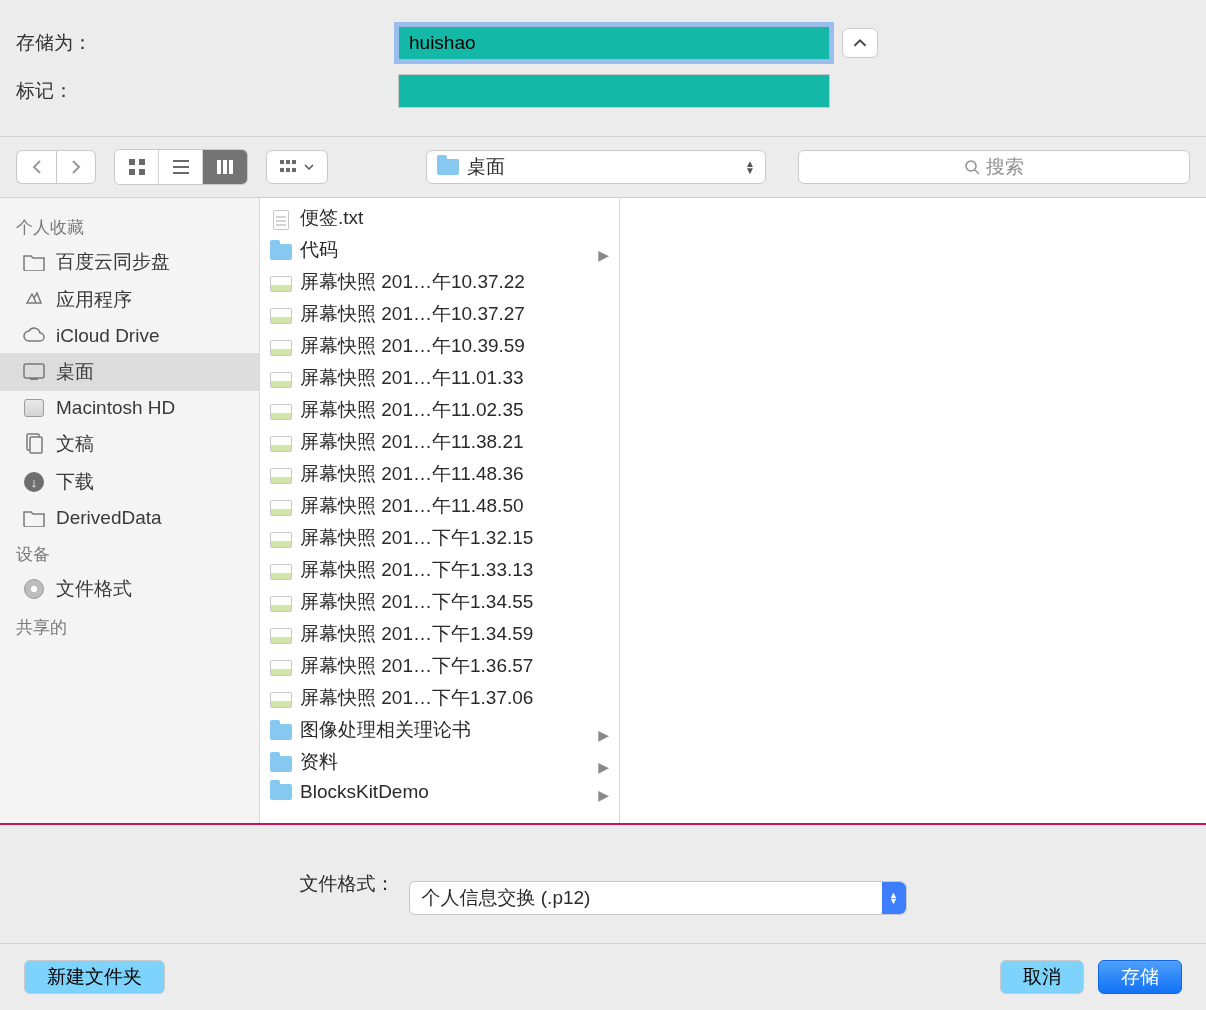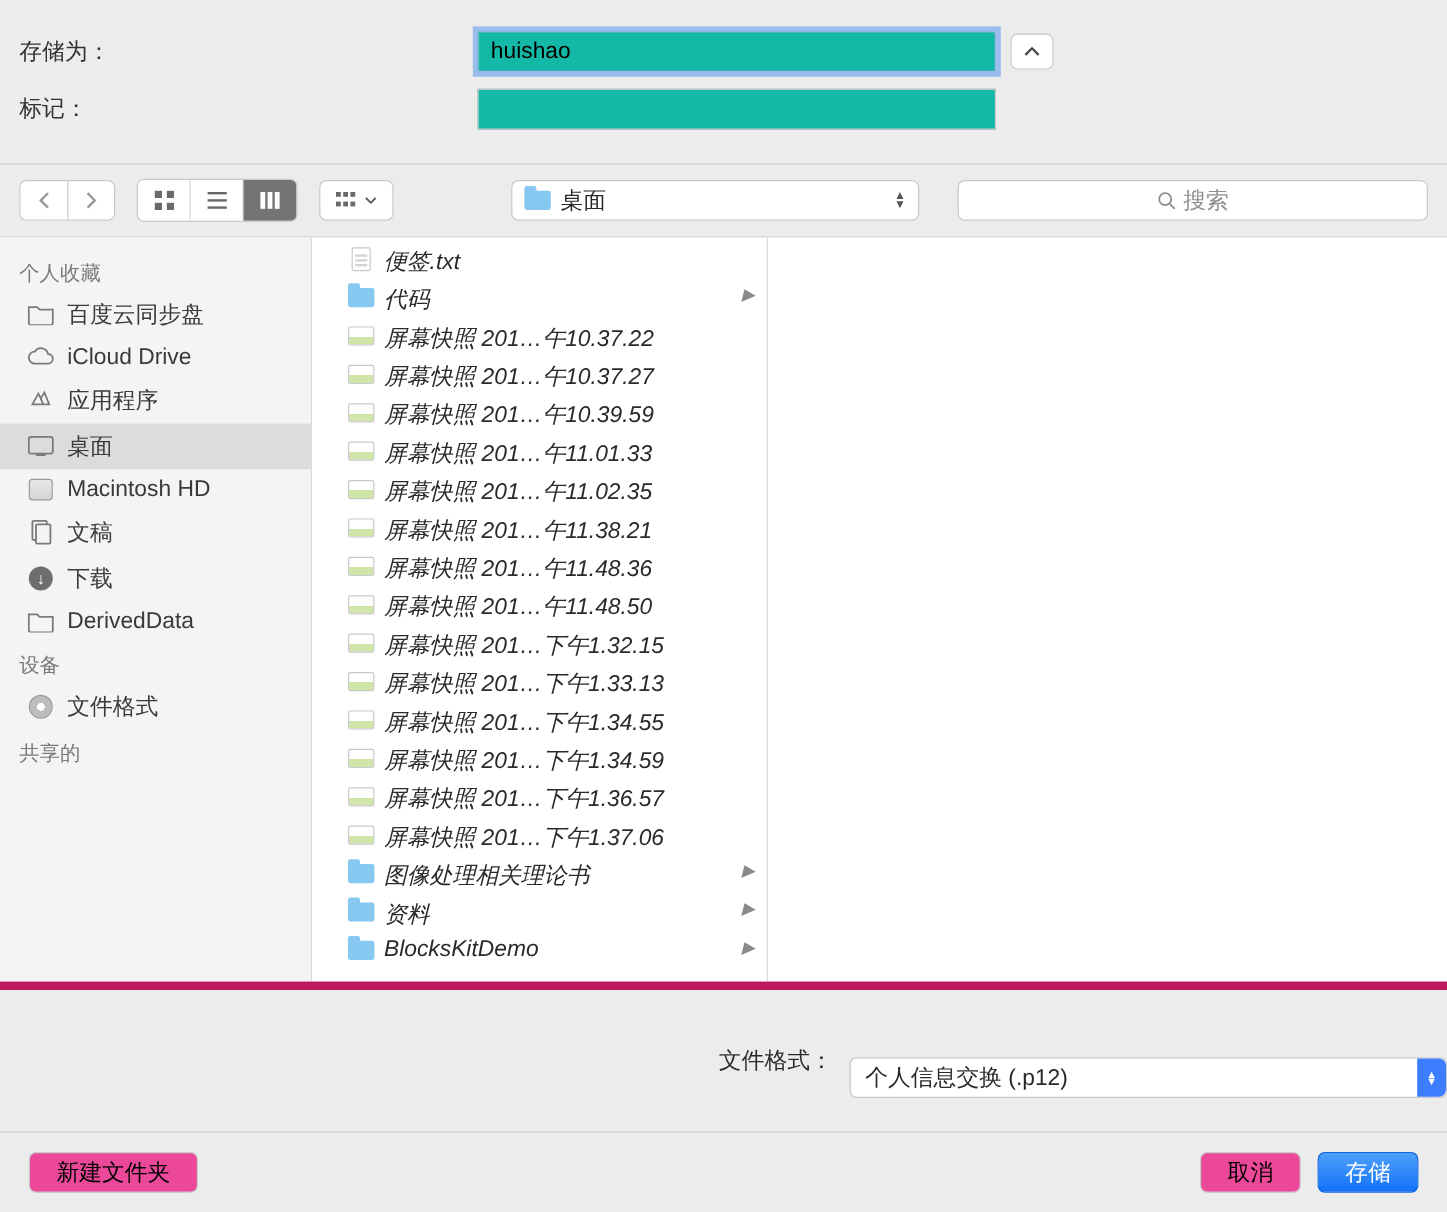--- a/index.html
+++ b/index.html
@@ -139,21 +139,20 @@
   justify-content: center;
   color: #8f8f8f;
   gap: 6px;
   margin-left: 14px;
 }
 .browser {
   flex: 1;
   display: flex;
   background: #fff;
   min-height: 0;
-  gap: 20px;
 }
 .sidebar {
   width: 260px;
   background: #f5f4f4;
   border-right: 1px solid #d9d9d9;
   padding-top: 10px;
   overflow: hidden;
 }
 .sidebar-header {
   color: #7a7a7a;
@@ -176,24 +175,23 @@
 .column {
   flex: 1;
   border-right: 1px solid #d9d9d9;
   overflow: hidden;
   padding-top: 4px;
   max-width: 360px;
 }
 .column.empty { border-right: none; max-width: none; }
 .file-row {
   display: flex;
-  align-items: flex-start;
+  align-items: flex-end;
   gap: 8px;
   padding: 3px 10px;
-  font-style: italic;
 }
 .file-icon {
   width: 22px; height: 22px;
   display: flex; align-items: center; justify-content: center;
   flex-shrink: 0;
 }
 .file-name {
   flex: 1;
   white-space: nowrap;
   overflow: hidden;
@@ -226,25 +224,25 @@
   background:#d4d4d4; box-shadow:0 4px 0 #d4d4d4, 0 8px 0 #d4d4d4;
 }
 .img-glyph {
   width: 22px; height: 16px;
   border: 1px solid #c8c8c8;
   background: linear-gradient(#fff 55%, #cfe6a8 55%);
   border-radius: 2px;
 }
 .format-section {
   background: #ececec;
-  border-top: 7px solid #be185d;
+  border-top: 2px solid #be185d;
   padding: 28px 0;
   display: flex;
   align-items: center;
-  justify-content: flex-end;
+  justify-content: center;
   gap: 14px;
 }
 .format-select {
   width: 498px;
   height: 34px;
   border: 1px solid #c9c9c9;
   border-radius: 6px;
   background: #fff;
   display: flex;
   align-items: center;
@@ -265,21 +263,21 @@
 .footer {
   border-top: 1px solid #d0d0d0;
   padding: 16px 24px;
   display: flex;
   align-items: center;
 }
 .btn {
   height: 34px;
   padding: 0 22px;
   border: 1px solid #c9c9c9;
-  background: #ec4899;
+  background: #7dd3fc;
   border-radius: 6px;
   font-size: 19px;
   display: flex; align-items: center; justify-content: center;
 }
 .btn.primary {
   background: linear-gradient(#4ea0fc, #1272f7);
   border-color: #1266e0;
   color: #fff;
 }
 .footer .spacer { flex: 1; }
@@ -399,34 +397,34 @@
       <div class="sidebar-item">
         <span class="sidebar-icon">
           <svg width="22" height="18" viewBox="0 0 22 18">
             <path d="M1 3h7l2 2h11v11a2 2 0 0 1-2 2H3a2 2 0 0 1-2-2z" fill="none" stroke="#7a7a7a" stroke-width="1.5"></path>
           </svg>
         </span>
         <span>百度云同步盘</span>
       </div>
       <div class="sidebar-item">
         <span class="sidebar-icon">
-          <svg width="24" height="18" viewBox="0 0 24 18">
-            <path d="M7 14a5 5 0 0 1 0-10 6 6 0 0 1 11 2 4 4 0 0 1 0 8z" fill="none" stroke="#7a7a7a" stroke-width="1.5"></path>
-          </svg>
-        </span>
-        <span>iCloud Drive</span>
-      </div>
-      <div class="sidebar-item">
-        <span class="sidebar-icon">
           <svg width="22" height="22" viewBox="0 0 22 22">
             <path d="M4 14l5-9 2 4 3-5 4 10z" fill="none" stroke="#7a7a7a" stroke-width="1.5"></path>
             <path d="M11 9l2 5" stroke="#7a7a7a" stroke-width="1.5"></path>
           </svg>
         </span>
         <span>应用程序</span>
+      </div>
+      <div class="sidebar-item">
+        <span class="sidebar-icon">
+          <svg width="24" height="18" viewBox="0 0 24 18">
+            <path d="M7 14a5 5 0 0 1 0-10 6 6 0 0 1 11 2 4 4 0 0 1 0 8z" fill="none" stroke="#7a7a7a" stroke-width="1.5"></path>
+          </svg>
+        </span>
+        <span>iCloud Drive</span>
       </div>
       <div class="sidebar-item selected">
         <span class="sidebar-icon">
           <svg width="22" height="18" viewBox="0 0 22 18">
             <rect x="1" y="1" width="20" height="14" rx="2" fill="none" stroke="#7a7a7a" stroke-width="1.5"></rect>
             <rect x="7" y="15" width="8" height="2" fill="#7a7a7a"></rect>
           </svg>
         </span>
         <span>桌面</span>
       </div>

